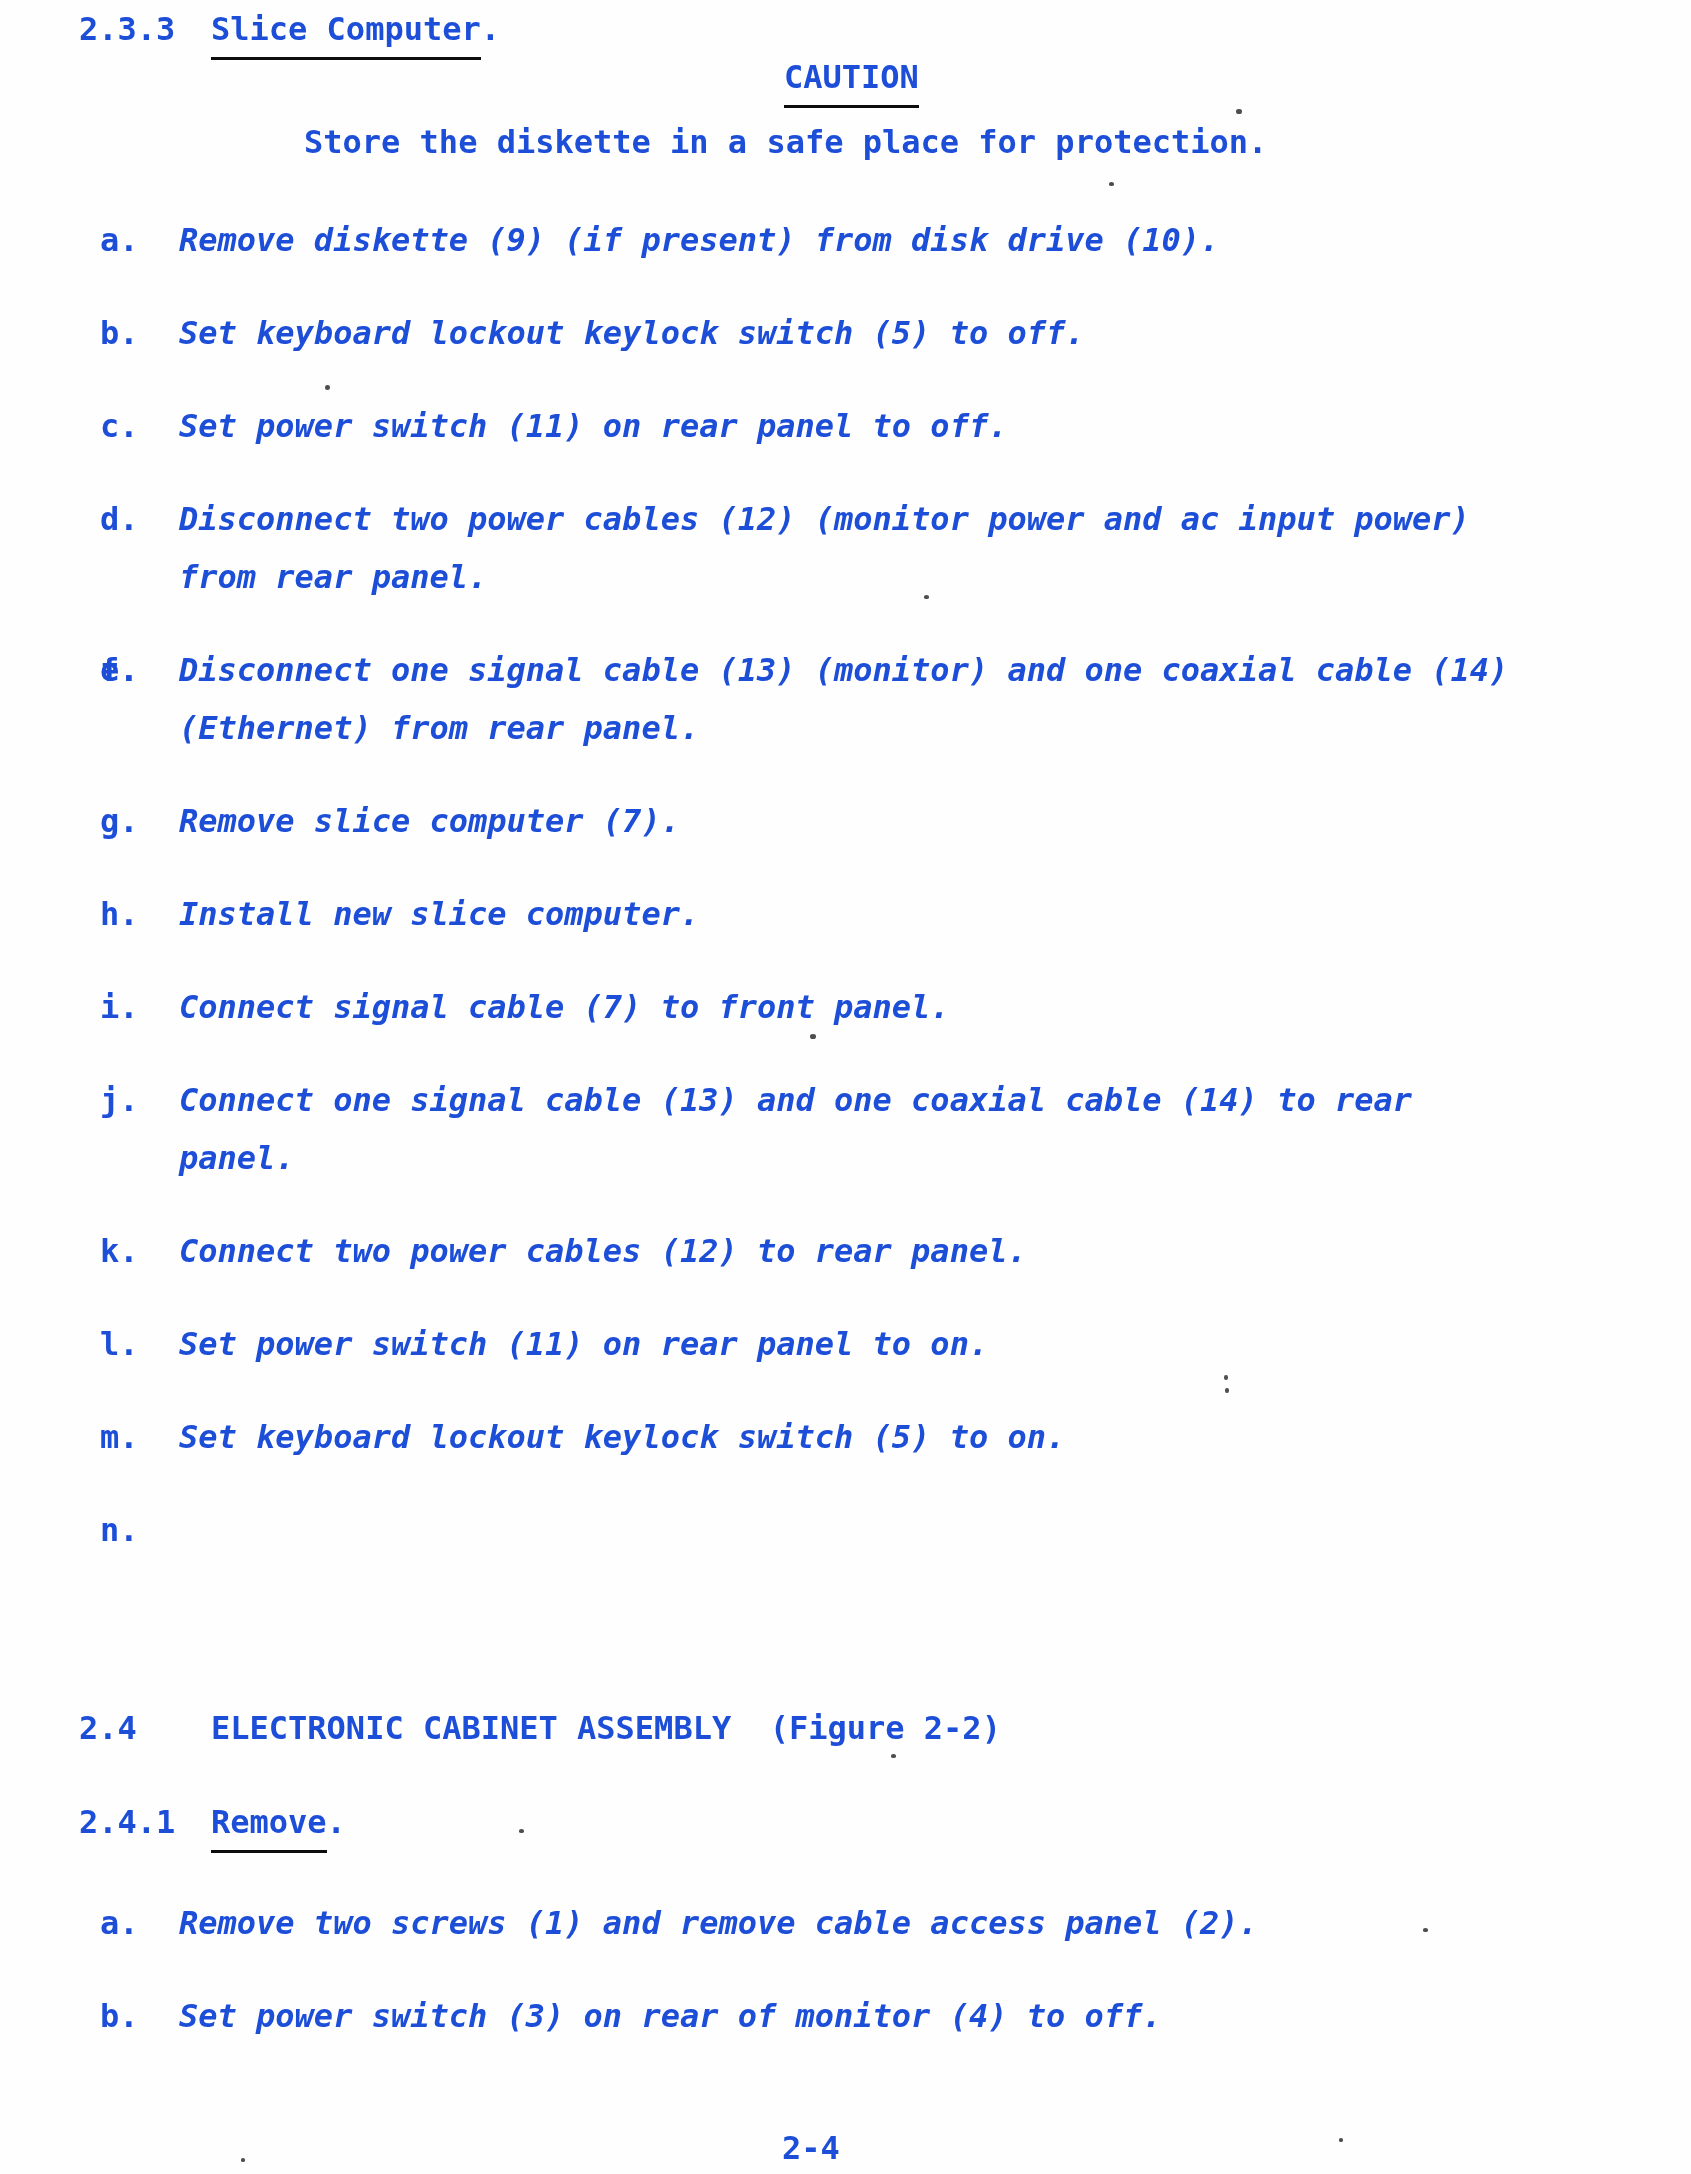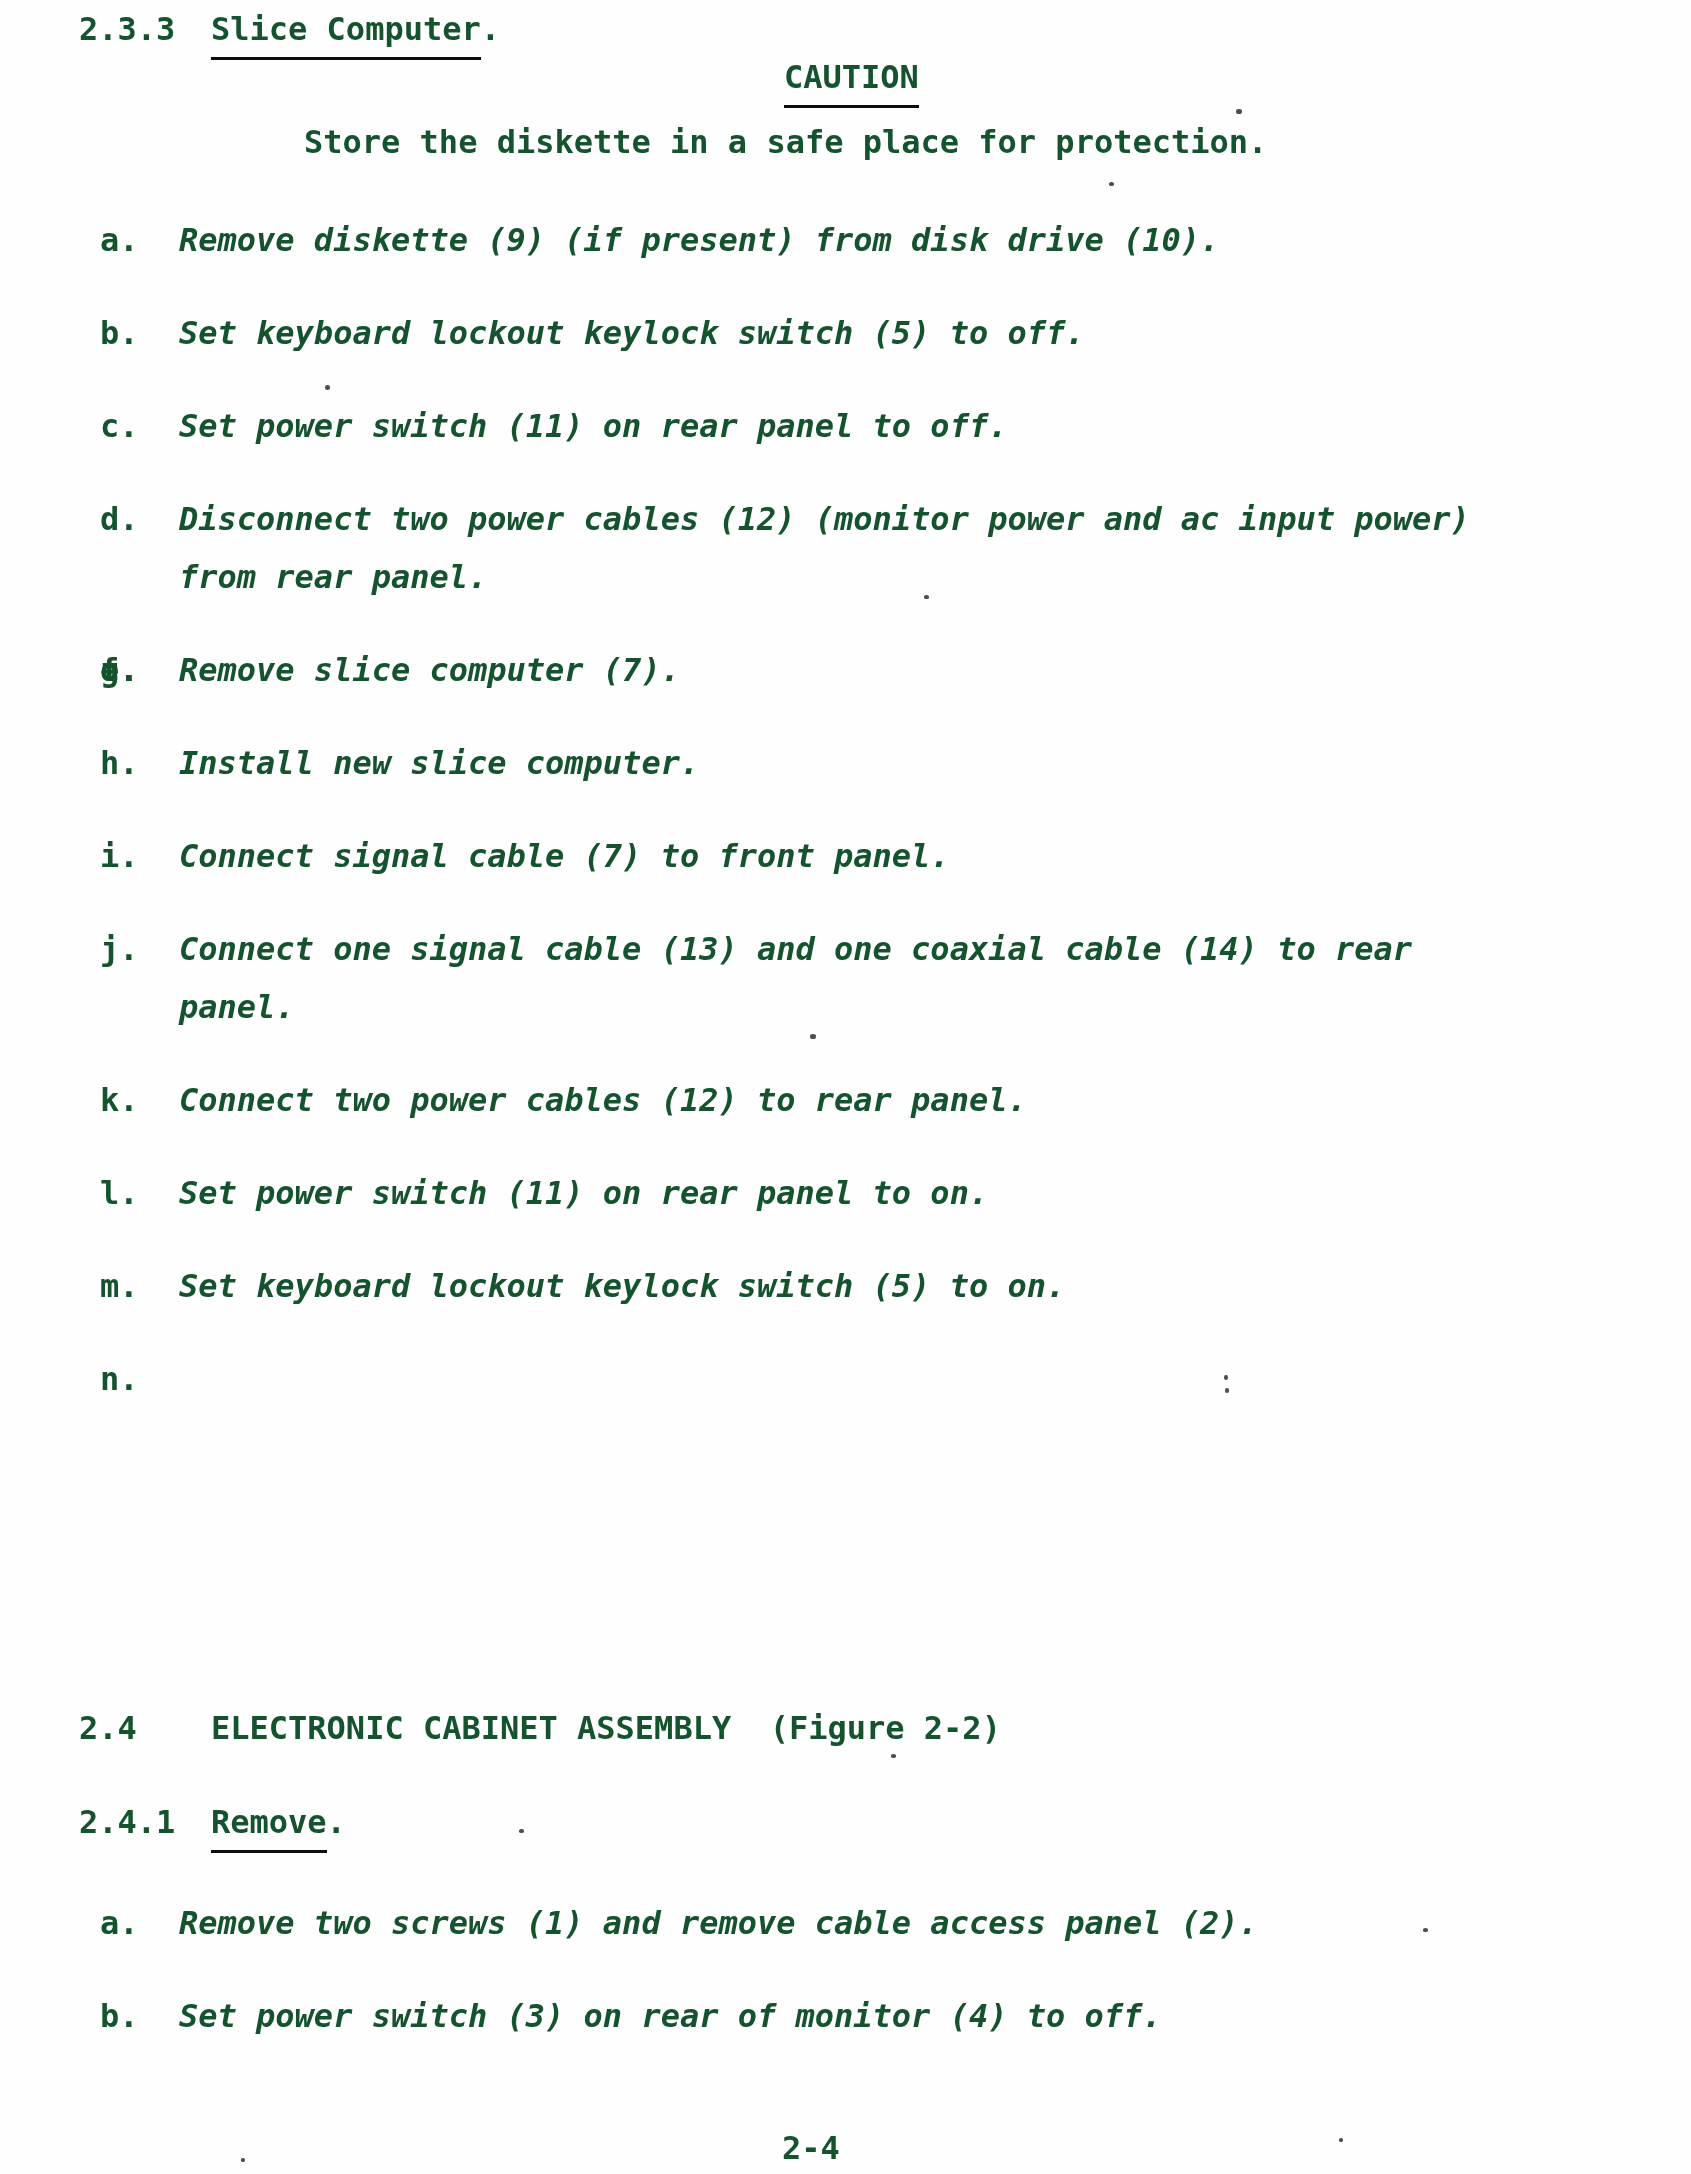--- a/index.html
+++ b/index.html
@@ -5,21 +5,21 @@
   html, body { margin: 0; padding: 0; background: #ffffff; }
   .page {
     position: relative;
     width: 1692px;
     height: 2174px;
     background: #fefefe;
     overflow: hidden;
     font-family: "DejaVu Sans Mono", "Liberation Mono", monospace;
     font-weight: 700;
     font-size: 32px;
-    color: #14532d;
+    color: #1d4ed8;
   }
   .abs { position: absolute; }
   .pre { white-space: pre; }
   .lh { line-height: 58px; }
   .u { border-bottom: 3.7px solid #0d0d0d; padding-bottom: 9px; }
 
   
   .heading { position: absolute; left: 0; width: 1692px; }
   .heading .sec-num { position: absolute; left: 79px; line-height: 58px; white-space: pre; }
   .heading .sec-title { display: block; margin-left: 211px; line-height: 58px; white-space: pre; }
@@ -77,20 +77,24 @@
       <div class="lines">
         <div class="line">Disconnect two power cables (12) (monitor power and ac input power)</div>
         <div class="line">from rear panel.</div>
       </div>
     </div>
     <div class="step">
       <span class="letter">e.</span>
     </div>
     <div class="step">
       <span class="letter">f.</span>
+      <div class="lines">
+        <div class="line">Disconnect one signal cable (13) (monitor) and one coaxial cable (14)</div>
+        <div class="line">(Ethernet) from rear panel.</div>
+      </div>
     </div>
     <div class="step">
       <span class="letter">g.</span>
       <div class="lines">
           <div class="line">Remove slice computer (7).</div>
         </div>
     </div>
     <div class="step">
       <span class="letter">h.</span>
       <div class="lines">

